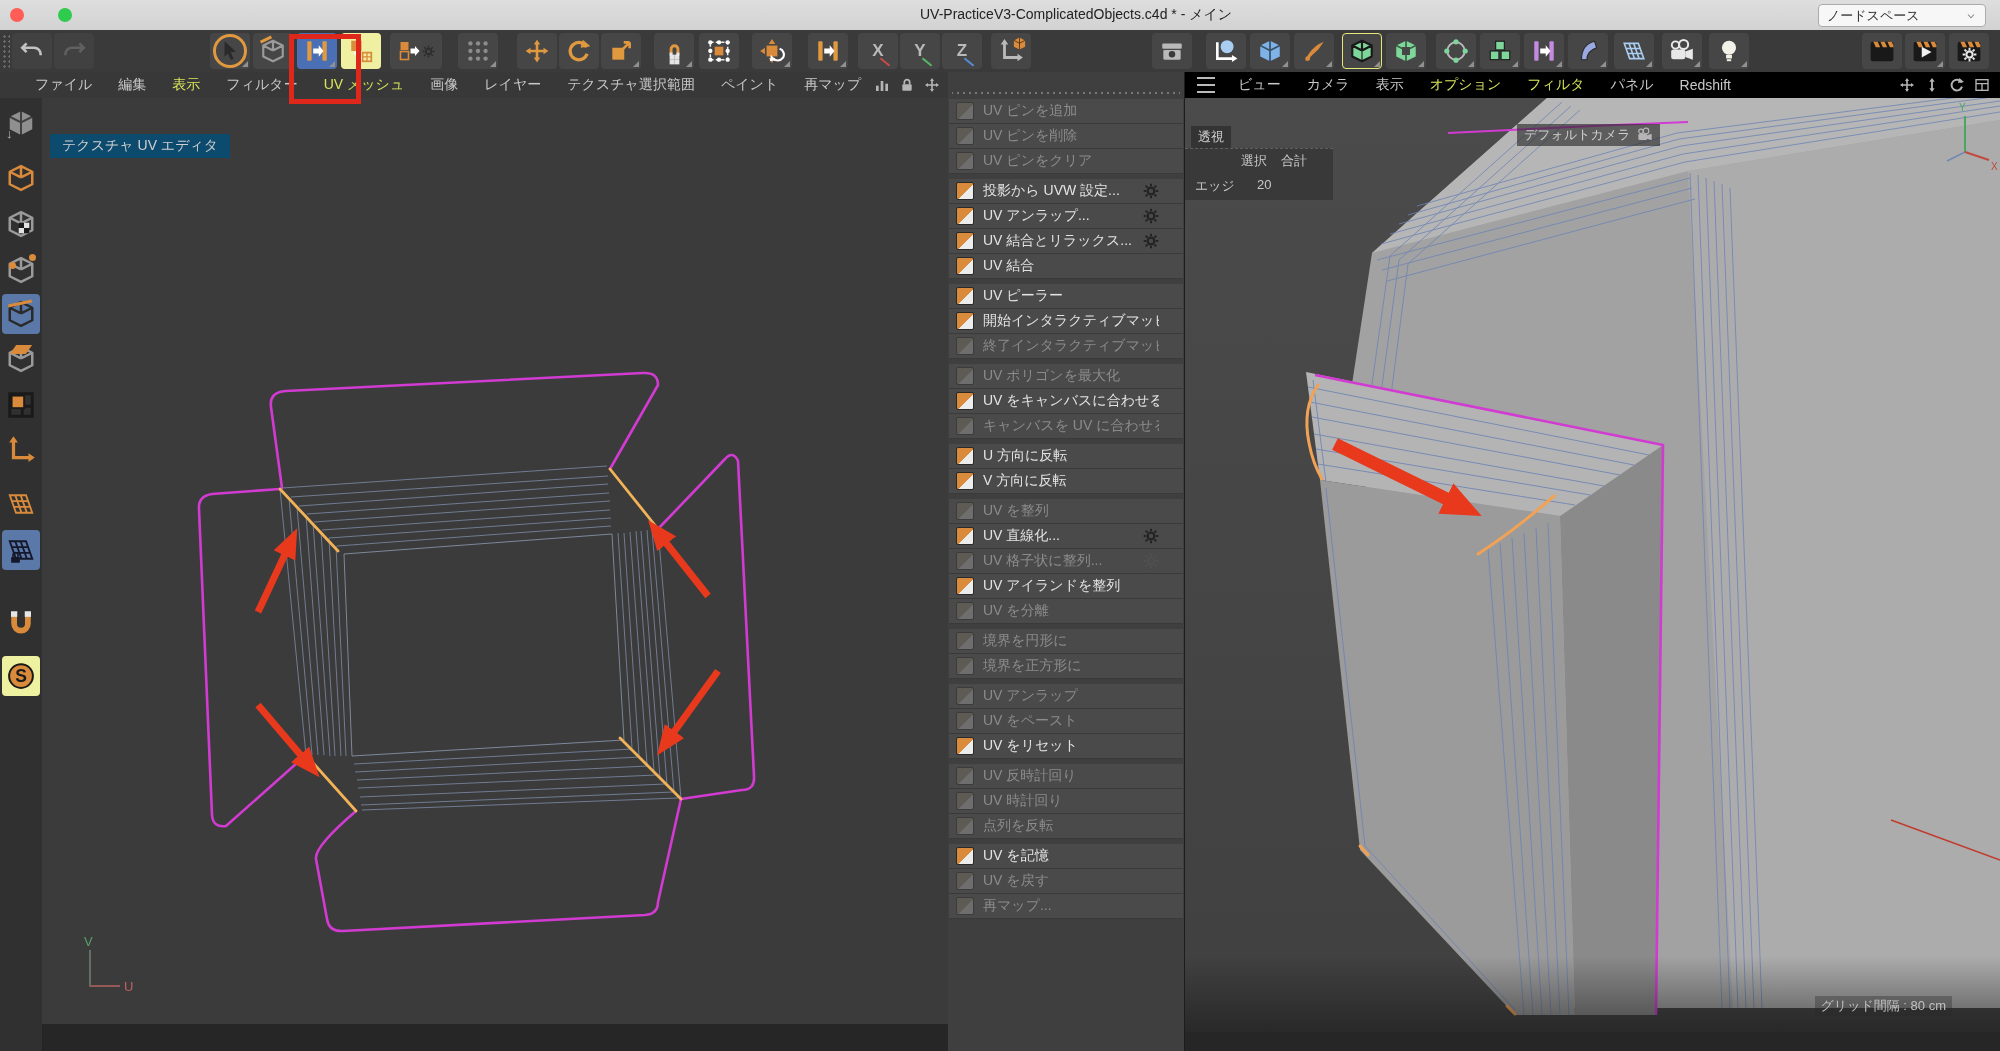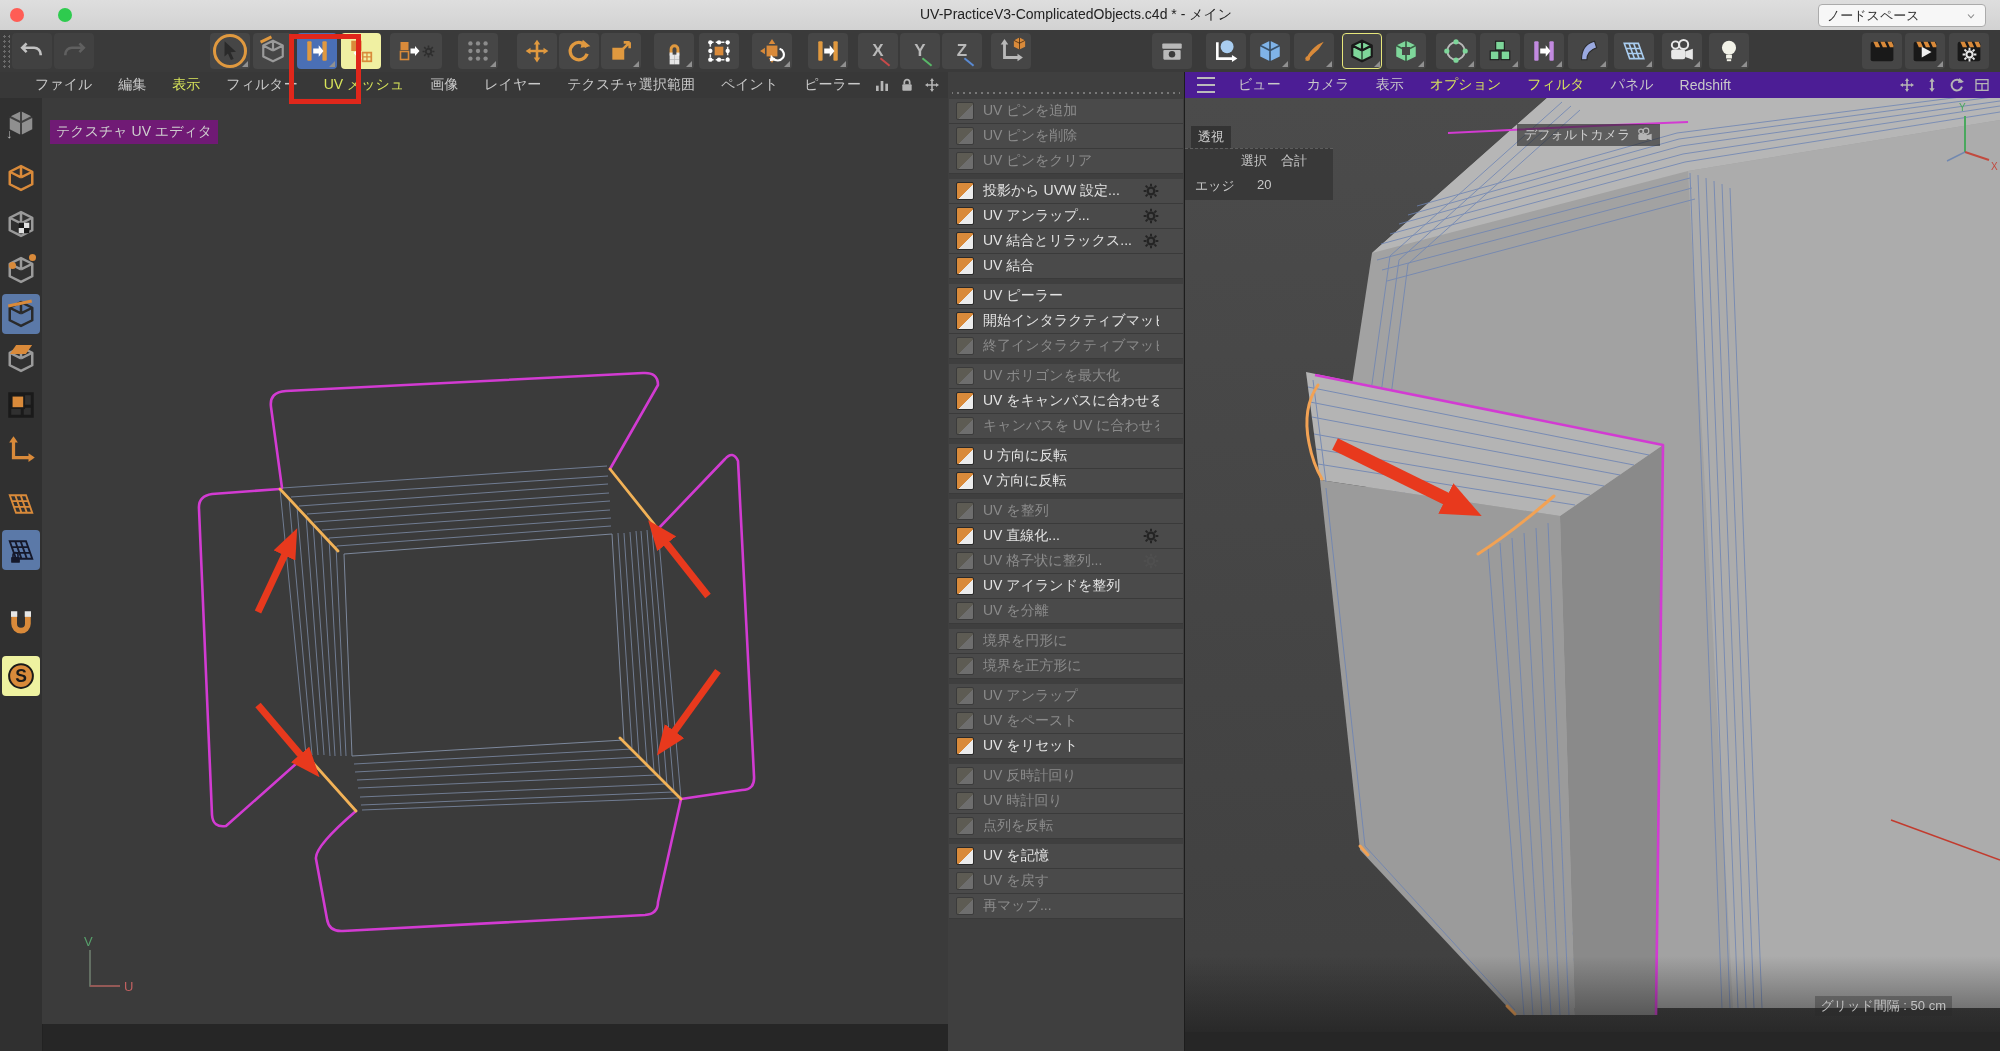--- a/index.html
+++ b/index.html
@@ -18,35 +18,35 @@
   .tb.blue{background:#4a6fb5;}
   .tb.yellow{background:#f0f0a2;}
   .tb.activeol{outline:1px solid #e6e67a;outline-offset:-1px;}
   .tb .axisletter{font-size:17px;font-weight:bold;color:#b9b9b9;}
   .tb .axistick{position:absolute;right:7px;bottom:6px;width:12px;height:2px;transform:rotate(40deg);}
   .tri::after{content:"";position:absolute;right:2px;bottom:2px;width:0;height:0;border-left:6px solid transparent;border-bottom:6px solid #909090;}
   .dotgrip{background-image:radial-gradient(#6a6a6a 1px,transparent 1.2px);background-size:5px 5px;}
   
   .menubar{display:flex;align-items:center;font-size:14px;color:#c9c9c9;}
   .mbar-left{left:0;top:72px;width:948px;height:26px;background:#383838;border-bottom:1px solid #232323;}
-  .mbar-right{left:1185px;top:72px;width:815px;height:26px;background:#4c1d95;border-bottom:1px solid #232323;}
+  .mbar-right{left:1185px;top:72px;width:815px;height:26px;background:#000000;border-bottom:1px solid #232323;}
   .mi{padding:0 13px;white-space:nowrap;cursor:default;}
   .mi.hl{color:#d9e65a;}
   .hamb{width:18px;height:12px;margin:0 10px 0 12px;border-top:2px solid #bbb;border-bottom:2px solid #bbb;background:linear-gradient(#bbb,#bbb) center/100% 2px no-repeat;}
   .mbicons{margin-left:auto;display:flex;gap:9px;align-items:center;padding-right:10px;color:#b5b5b5;}
   .mbicons svg{width:16px;height:16px;}
   
   .sidebar{left:0;top:98px;width:42px;height:953px;background:#303030;border-right:1px solid #222;}
   .sb{position:absolute;left:2px;width:38px;height:40px;border-radius:4px;display:flex;align-items:center;justify-content:center;}
   .sb svg{width:30px;height:30px;}
   .sb.selblue{background:#5b79a8;}
   .sb.selyellow{background:#eef2a0;}
   
   .uvpanel{left:42px;top:98px;width:906px;height:926px;background:#3b3b3b;border-right:1px solid #1d1d1d;}
-  .uvlabel{position:absolute;left:8px;top:22px;background:#701a75;color:#cfcfcf;font-size:14px;padding:3px 6px;}
+  .uvlabel{position:absolute;left:8px;top:36px;background:#0c4a6e;color:#cfcfcf;font-size:14px;padding:3px 12px;}
   .uvstatus{left:42px;top:1024px;width:906px;height:27px;background:#3d3d3d;border-top:1px solid #5a5a5a;color:#d6d6d6;font-size:14px;display:flex;align-items:center;padding-left:12px;box-sizing:border-box;}
   
   .cmdpanel{left:948px;top:72px;width:237px;height:979px;background:#3f3f3f;border-right:1px solid #1d1d1d;box-sizing:border-box;}
   .cmdhandle{height:6px;margin:18px 4px 3px 4px;background-image:radial-gradient(#777 1px,transparent 1.2px);background-size:6px 6px;background-position:center;}
   .cmd{display:flex;align-items:center;height:24px;background:#4a4a4a;border-bottom:1px solid #3a3a3a;padding:0 24px 0 7px;font-size:14px;color:#e3e3e3;gap:9px;margin:0 1px;}
   .cmd .cl{white-space:nowrap;overflow:hidden;}
   .cmd.off{color:#8b8b8b;}
   .ci{width:16px;height:16px;border-radius:2px;flex:none;background:linear-gradient(135deg,#d98a3a 0 55%,#ececec 55% 100%);border:1px solid #2a2a2a;}
   .cmd.off .ci{background:linear-gradient(135deg,#75705f 0 55%,#9a9a9a 55% 100%);opacity:.45;}
   .gear{margin-left:auto;flex:none;color:#242424;display:flex;}
@@ -448,21 +448,21 @@
     <div class="hamb"></div>
     <span class="mi">ファイル</span>
     <span class="mi">編集</span>
     <span class="mi hl">表示</span>
     <span class="mi">フィルター</span>
     <span class="mi hl">UV メッシュ</span>
     <span class="mi">画像</span>
     <span class="mi">レイヤー</span>
     <span class="mi">テクスチャ選択範囲</span>
     <span class="mi">ペイント</span>
-    <span class="mi">ピーラー</span>
+    <span class="mi">再マップ</span>
     <div class="mbicons">
       <svg>
           <use href="#i-bars"></use>
         </svg>
       <svg>
           <use href="#i-lock"></use>
         </svg>
       <svg>
           <use href="#i-move"></use>
         </svg>
@@ -848,16 +848,16 @@
         <span class="v">20</span>
       </div>
     </div>
     <div class="hudbadge" style="left:332px;top:26px;display:flex;gap:7px;align-items:center;">
       <span>デフォルトカメラ</span>
       <svg style="width:16px;height:16px;color:#b5b5b5;">
           <use href="#i-cam"></use>
         </svg>
     </div>
     <div class="vpfade"></div>
-    <div class="gridstatus cl-label">グリッド間隔 : 50 cm</div>
+    <div class="gridstatus cl-label">グリッド間隔 : 80 cm</div>
   </div>
 
 </div>
 
 </body></html>

